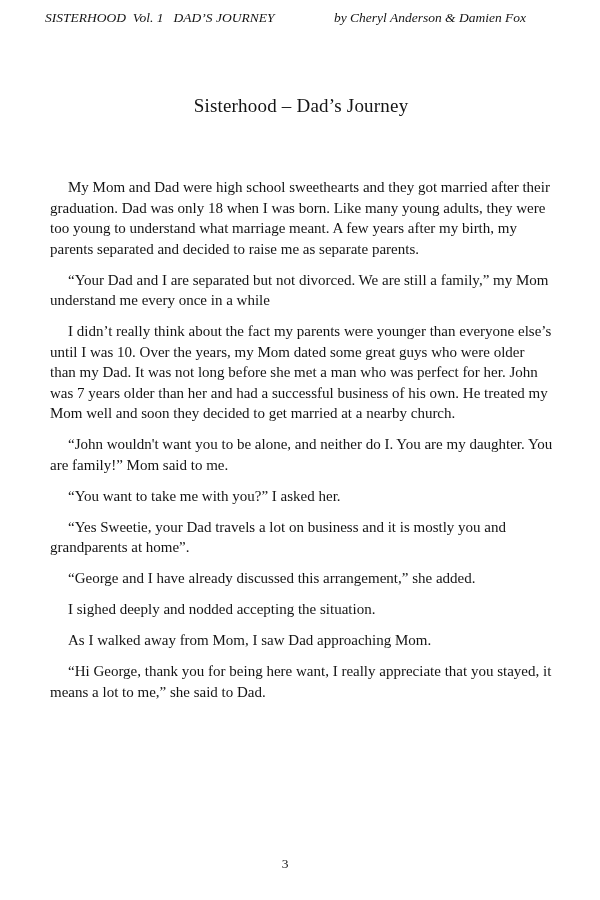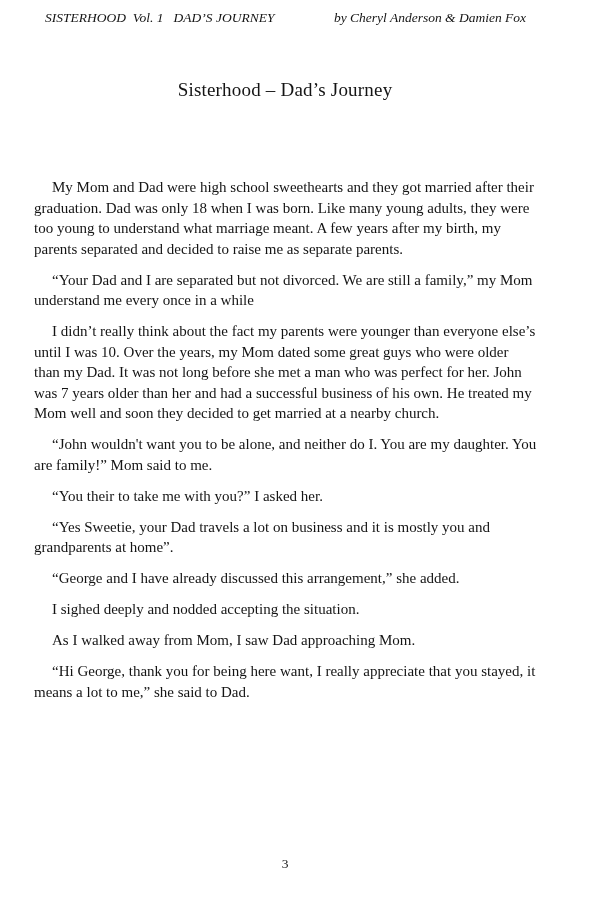--- a/index.html
+++ b/index.html
@@ -30,27 +30,27 @@
     white-space: pre;
   }
   .doc-title {
     position: absolute;
     top: 79px;
     left: 0;
     width: 100%;
     text-align: center;
     font-size: 19px;
     font-weight: normal;
-    margin: 0;
+    margin: 16px;
     letter-spacing: 0.2px;
   }
   .body-text {
     position: absolute;
     top: 177px;
-    left: 34px;
+    left: 50px;
     width: 503px;
     font-size: 15px;
     line-height: 20.5px;
     text-align: left;
   }
   .body-text p {
     margin: 0 0 10.5px 0;
     text-indent: 18px;
   }
   .page-number {
@@ -72,21 +72,21 @@
     <span>by Cheryl Anderson &amp; Damien Fox</span>
   </div>
 
   <h1 class="doc-title">Sisterhood – Dad’s Journey</h1>
 
   <div class="body-text">
     <p>My Mom and Dad were high school sweethearts and they got married after their graduation. Dad was only 18 when I was born. Like many young adults, they were too young to understand what marriage meant. A few years after my birth, my parents separated and decided to raise me as separate parents.</p>
     <p>“Your Dad and I are separated but not divorced. We are still a family,” my Mom understand me every once in a while</p>
     <p>I didn’t really think about the fact my parents were younger than everyone else’s until I was 10. Over the years, my Mom dated some great guys who were older than my Dad. It was not long before she met a man who was perfect for her. John was 7 years older than her and had a successful business of his own. He treated my Mom well and soon they decided to get married at a nearby church.</p>
     <p>“John wouldn't want you to be alone, and neither do I. You are my daughter. You are family!” Mom said to me.</p>
-    <p>“You their to take me with you?” I asked her.</p>
+    <p>“You want to take me with you?” I asked her.</p>
     <p>“Yes Sweetie, your Dad travels a lot on business and it is mostly you and grandparents at home”.</p>
     <p>“George and I have already discussed this arrangement,” she added.</p>
     <p>I sighed deeply and nodded accepting the situation.</p>
     <p>As I walked away from Mom, I saw Dad approaching Mom.</p>
     <p>“Hi George, thank you for being here want, I really appreciate that you stayed, it means a lot to me,” she said to Dad.</p>
   </div>
 
   <div class="page-number">3</div>
 
 </div>

